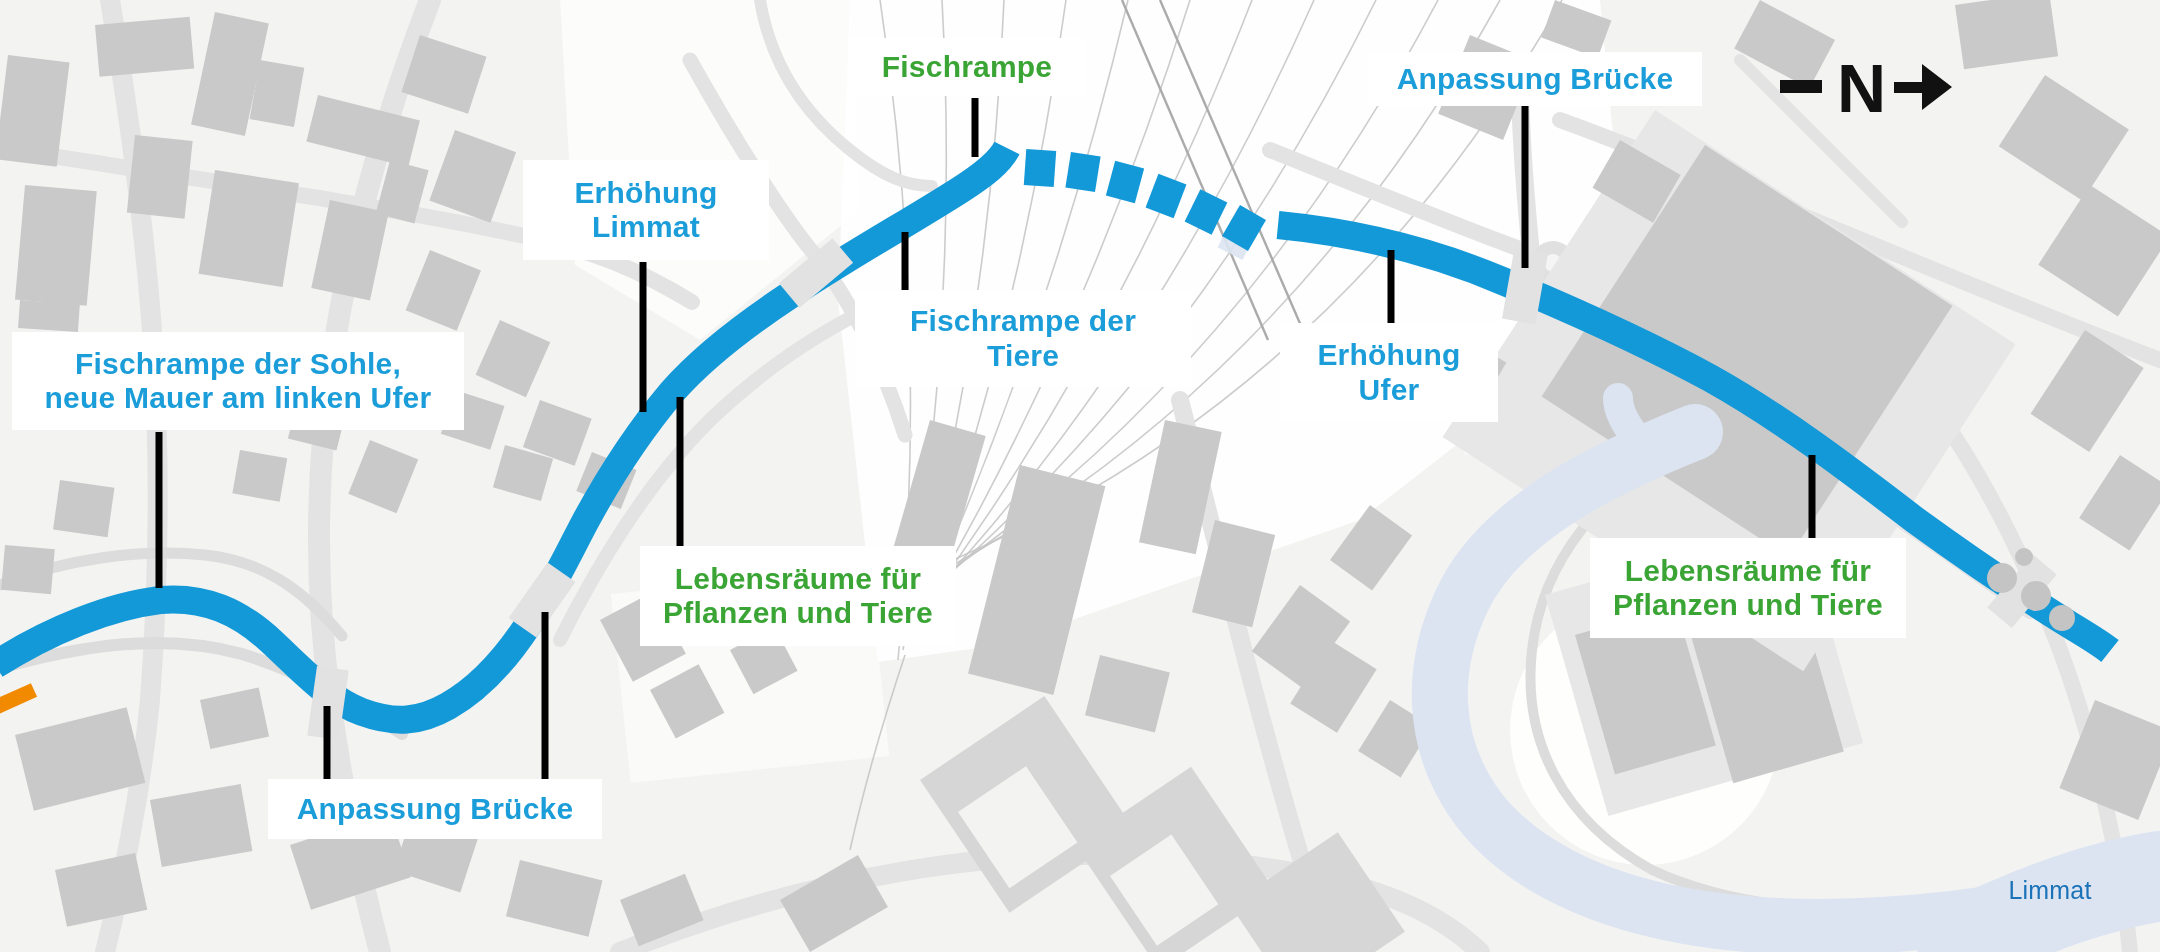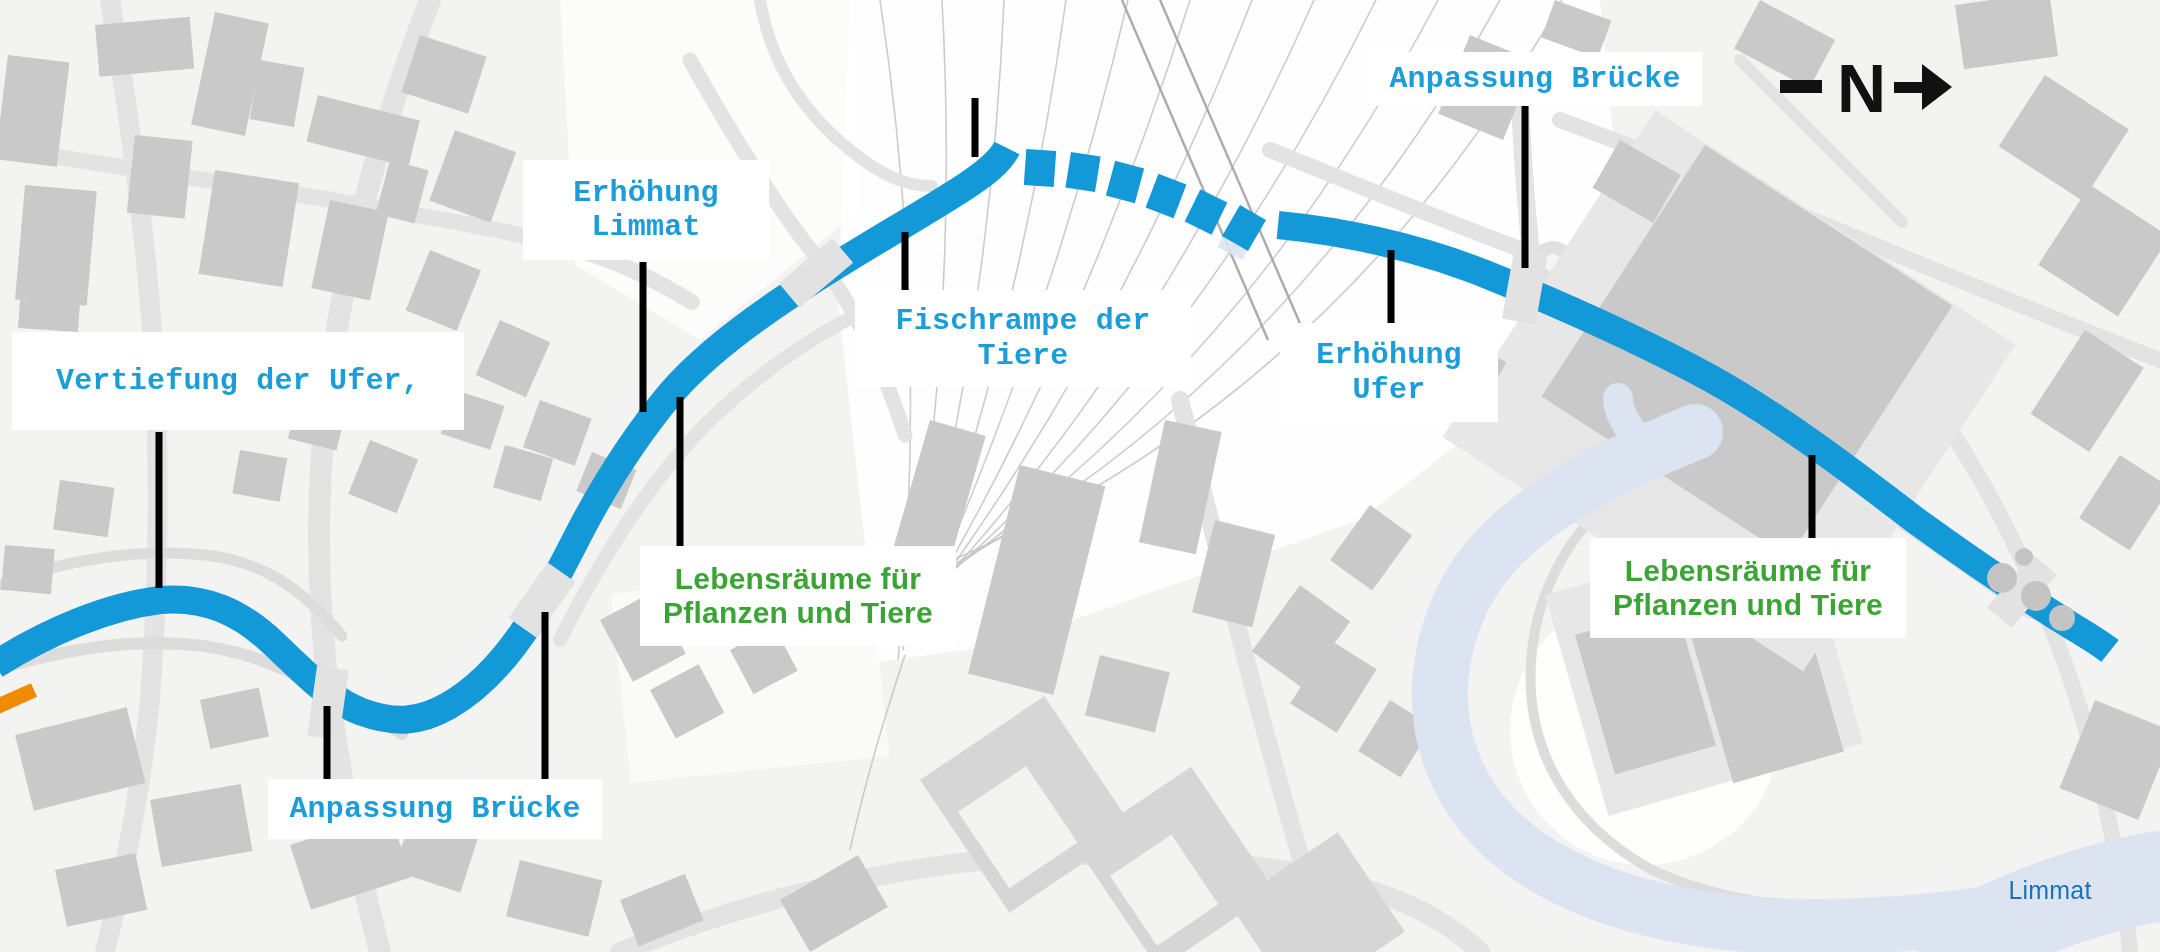--- a/index.html
+++ b/index.html
@@ -22,21 +22,21 @@
   .orange{stroke:var(--c-orange,#f28a00);stroke-width:15;fill:none;}
   .bridge{fill:#e2e2e2;}
   .leader{stroke:var(--c-leader,#000);stroke-width:7;}
   .north{fill:#111;}
   .tank{fill:#c4c4c4;}
   .white{fill:#ffffff;}
 
   .lbl{position:absolute;display:flex;flex-direction:column;justify-content:center;
        align-items:center;background:#fff;font-weight:700;font-size:30px;line-height:1.15;
        text-align:center;letter-spacing:.2px;white-space:nowrap;}
-  .lbl.blue{color:var(--c-labelblue,#1b9dd9);font-family:Liberation Mono, monospace;}
+  .lbl.blue{color:var(--c-labelblue,#1b9dd9);}
   .lbl.green{color:var(--c-labelgreen,#3aa535);}
   .lbl .line:empty{display:none;}
   #lbl-vl{left:12px;top:332px;width:452px;height:98px;}
   #lbl-au{left:268px;top:779px;width:334px;height:60px;}
   #lbl-eu{left:523px;top:160px;width:246px;height:100px;}
   #lbl-ll{left:640px;top:546px;width:316px;height:100px;}
   #lbl-fr{left:848px;top:38px;width:238px;height:58px;}
   #lbl-vm{left:855px;top:290px;width:336px;height:97px;}
   #lbl-ao{left:1368px;top:52px;width:334px;height:54px;}
   #lbl-ed{left:1280px;top:323px;width:218px;height:99px;}
@@ -226,33 +226,37 @@
 
   <g transform="translate(1780,58)">
     <rect class="north" x="0" y="22" width="42" height="13"></rect>
     <text class="north" x="57" y="54" font-size="68" font-weight="bold" font-family="Liberation Sans, sans-serif">N</text>
     <rect class="north" x="114" y="24" width="28" height="11"></rect>
     <polygon class="north" points="142,6 172,29 142,52"></polygon>
   </g>
 </svg>
 
   <div class="lbl blue" id="lbl-vl">
-    <span class="line">Vertiefung der Ufer,</span>
+    <span class="line">Fischrampe der Sohle,</span>
+    <span class="line">neue Mauer am linken Ufer</span>
   </div>
   <div class="lbl blue" id="lbl-au">
     <span class="line">Anpassung Brücke</span>
   </div>
   <div class="lbl blue" id="lbl-eu">
     <span class="line">Erhöhung</span>
     <span class="line">Limmat</span>
   </div>
   <div class="lbl green" id="lbl-ll">
     <span class="line">Lebensräume für</span>
     <span class="line">Pflanzen und Tiere</span>
   </div>
+  <div class="lbl green" id="lbl-fr">
+    <span class="line">Fischrampe</span>
+  </div>
   <div class="lbl blue" id="lbl-vm">
     <span class="line">Fischrampe der</span>
     <span class="line">Tiere</span>
   </div>
   <div class="lbl blue" id="lbl-ao">
     <span class="line">Anpassung Brücke</span>
   </div>
   <div class="lbl blue" id="lbl-ed">
     <span class="line">Erhöhung</span>
     <span class="line">Ufer</span>

